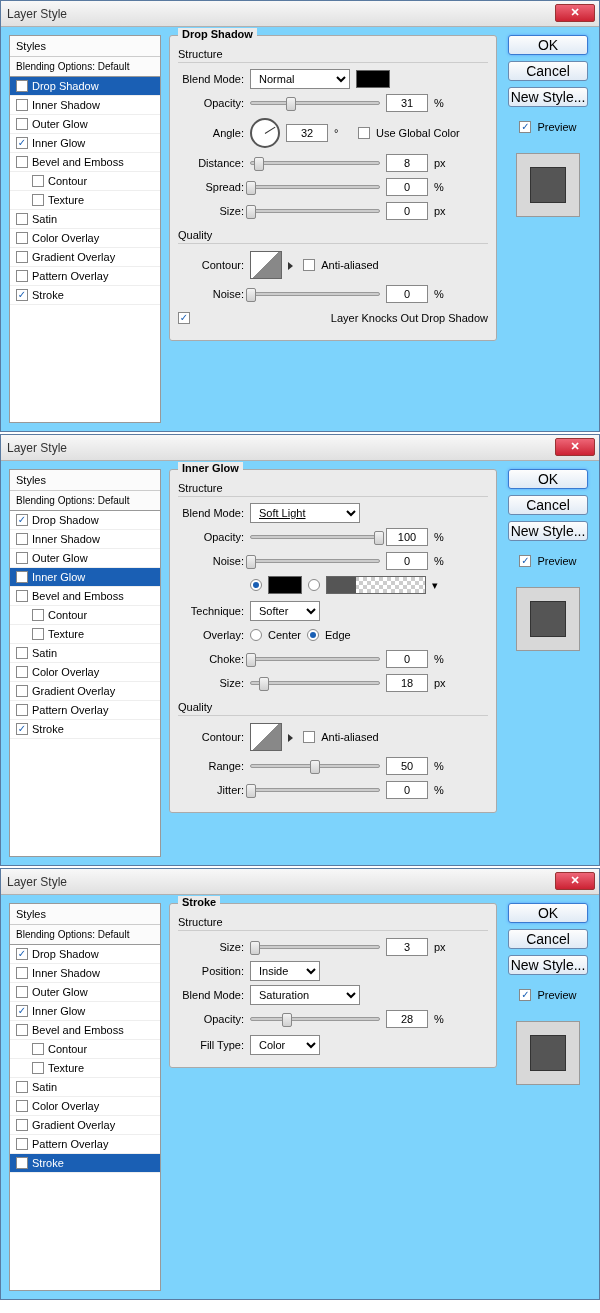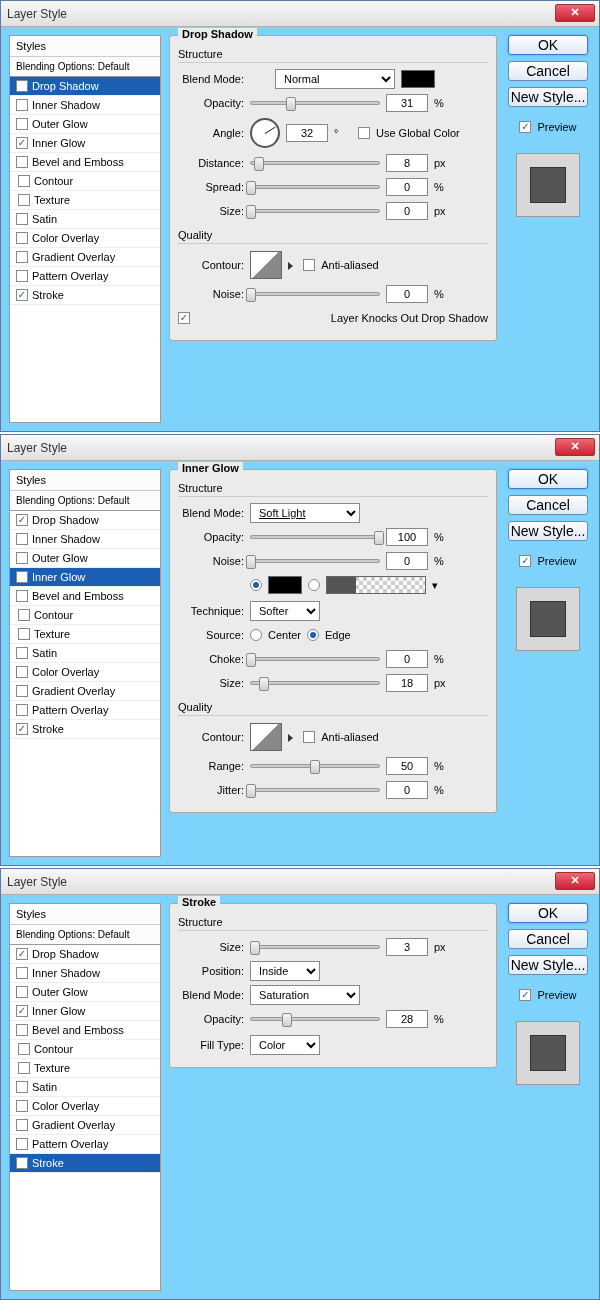--- a/index.html
+++ b/index.html
@@ -7,21 +7,21 @@
 .dialog { border: 1px solid #5a7aa0; margin: 0 0 2px 0; background: #7dd3fc; }
 .titlebar { height: 26px; background: linear-gradient(to bottom, #f8f8f8, #e0e0e0); border-bottom: 1px solid #b0b0b0; display: flex; align-items: center; padding: 0 6px; position: relative; }
 .titlebar .title { font-size: 12px; color: #333; }
 .close-btn { position: absolute; right: 4px; top: 3px; width: 40px; height: 18px; background: linear-gradient(to bottom, #e67, #c23); border: 1px solid #933; border-radius: 2px; color: #fff; text-align: center; line-height: 15px; font-weight: bold; }
 .body { display: flex; padding: 8px; gap: 8px; height: 404px; }
 .styles-panel { width: 152px; border: 1px solid #999; background: #fff; display: flex; flex-direction: column; }
 .styles-hdr { padding: 4px 6px; border-bottom: 1px solid #ccc; background: #fbfbfb; }
 .styles-sub { padding: 4px 6px; border-bottom: 1px solid #999; font-size: 10px; background: #fbfbfb; }
 .style-item { display: flex; align-items: center; padding: 3px 6px; gap: 4px; border-bottom: 1px solid #eee; cursor: default; }
 .style-item.sel { background: #1a5fb4; color: #fff; }
-.style-item.ind { padding-left: 8px; }
+.style-item.ind { padding-left: 22px; }
 .chk { width: 12px; height: 12px; border: 1px solid #888; background: #fff; display: inline-flex; align-items: center; justify-content: center; flex-shrink: 0; }
 .chk.on::after { content: "✓"; font-size: 10px; color: #1a5fb4; line-height: 1; }
 .style-item.sel .chk.on::after { color: #fff; }
 .main { flex: 1; display: flex; flex-direction: column; gap: 6px; }
 .fieldset { border: 1px solid #aaa; border-radius: 3px; padding: 4px 8px 8px 8px; background: #ebebeb; position: relative; }
 .fs-title { position: absolute; top: -8px; left: 8px; background: #ebebeb; padding: 0 4px; font-weight: bold; font-size: 11px; }
 .section { margin-top: 6px; }
 .sec-lbl { font-size: 11px; padding: 2px 0; border-bottom: 1px solid #ccc; margin-bottom: 6px; }
 .row { display: flex; align-items: center; gap: 6px; margin: 4px 0; height: 20px; }
 .row .lbl { width: 66px; text-align: right; }
@@ -107,21 +107,21 @@
             <span>Stroke</span>
           </div>
         </div>
         <div class="main">
           <div class="fieldset">
             <div class="fs-title">Drop Shadow</div>
             <div class="section">
               <div class="sec-lbl">Structure</div>
               <div class="row">
                 <span class="lbl">Blend Mode:</span>
-                <select class="dropdown" style="width: 120px; margin-left: 25px;"><option>Normal</option></select>
+                <select class="dropdown" style="width: 100px;"><option>Normal</option></select>
                 <span class="color-sw" style="background: rgb(0, 0, 0);"></span>
               </div>
               <div class="row">
                 <span class="lbl">Opacity:</span>
                 <div class="slider">
                   <div class="thumb" style="left: 31%;"></div>
                 </div>
                 <input class="numbox" value="31" style="">
                 <span class="unit">%</span>
               </div>
@@ -289,21 +289,21 @@
                 <span class="grad-sw"></span>
                 <span>▾</span>
               </div>
             </div>
             <div class="section">
               <div class="row">
                 <span class="lbl">Technique:</span>
                 <select class="dropdown" style="width: 70px;"><option>Softer</option></select>
               </div>
               <div class="row">
-                <span class="lbl">Source:</span>
+                <span class="lbl">Overlay:</span>
                 <span class="radio"></span>
                 <span>Center</span>
                 <span class="radio on"></span>
                 <span>Edge</span>
               </div>
               <div class="row">
                 <span class="lbl">Choke:</span>
                 <div class="slider">
                   <div class="thumb" style="left: 0%;"></div>
                 </div>

